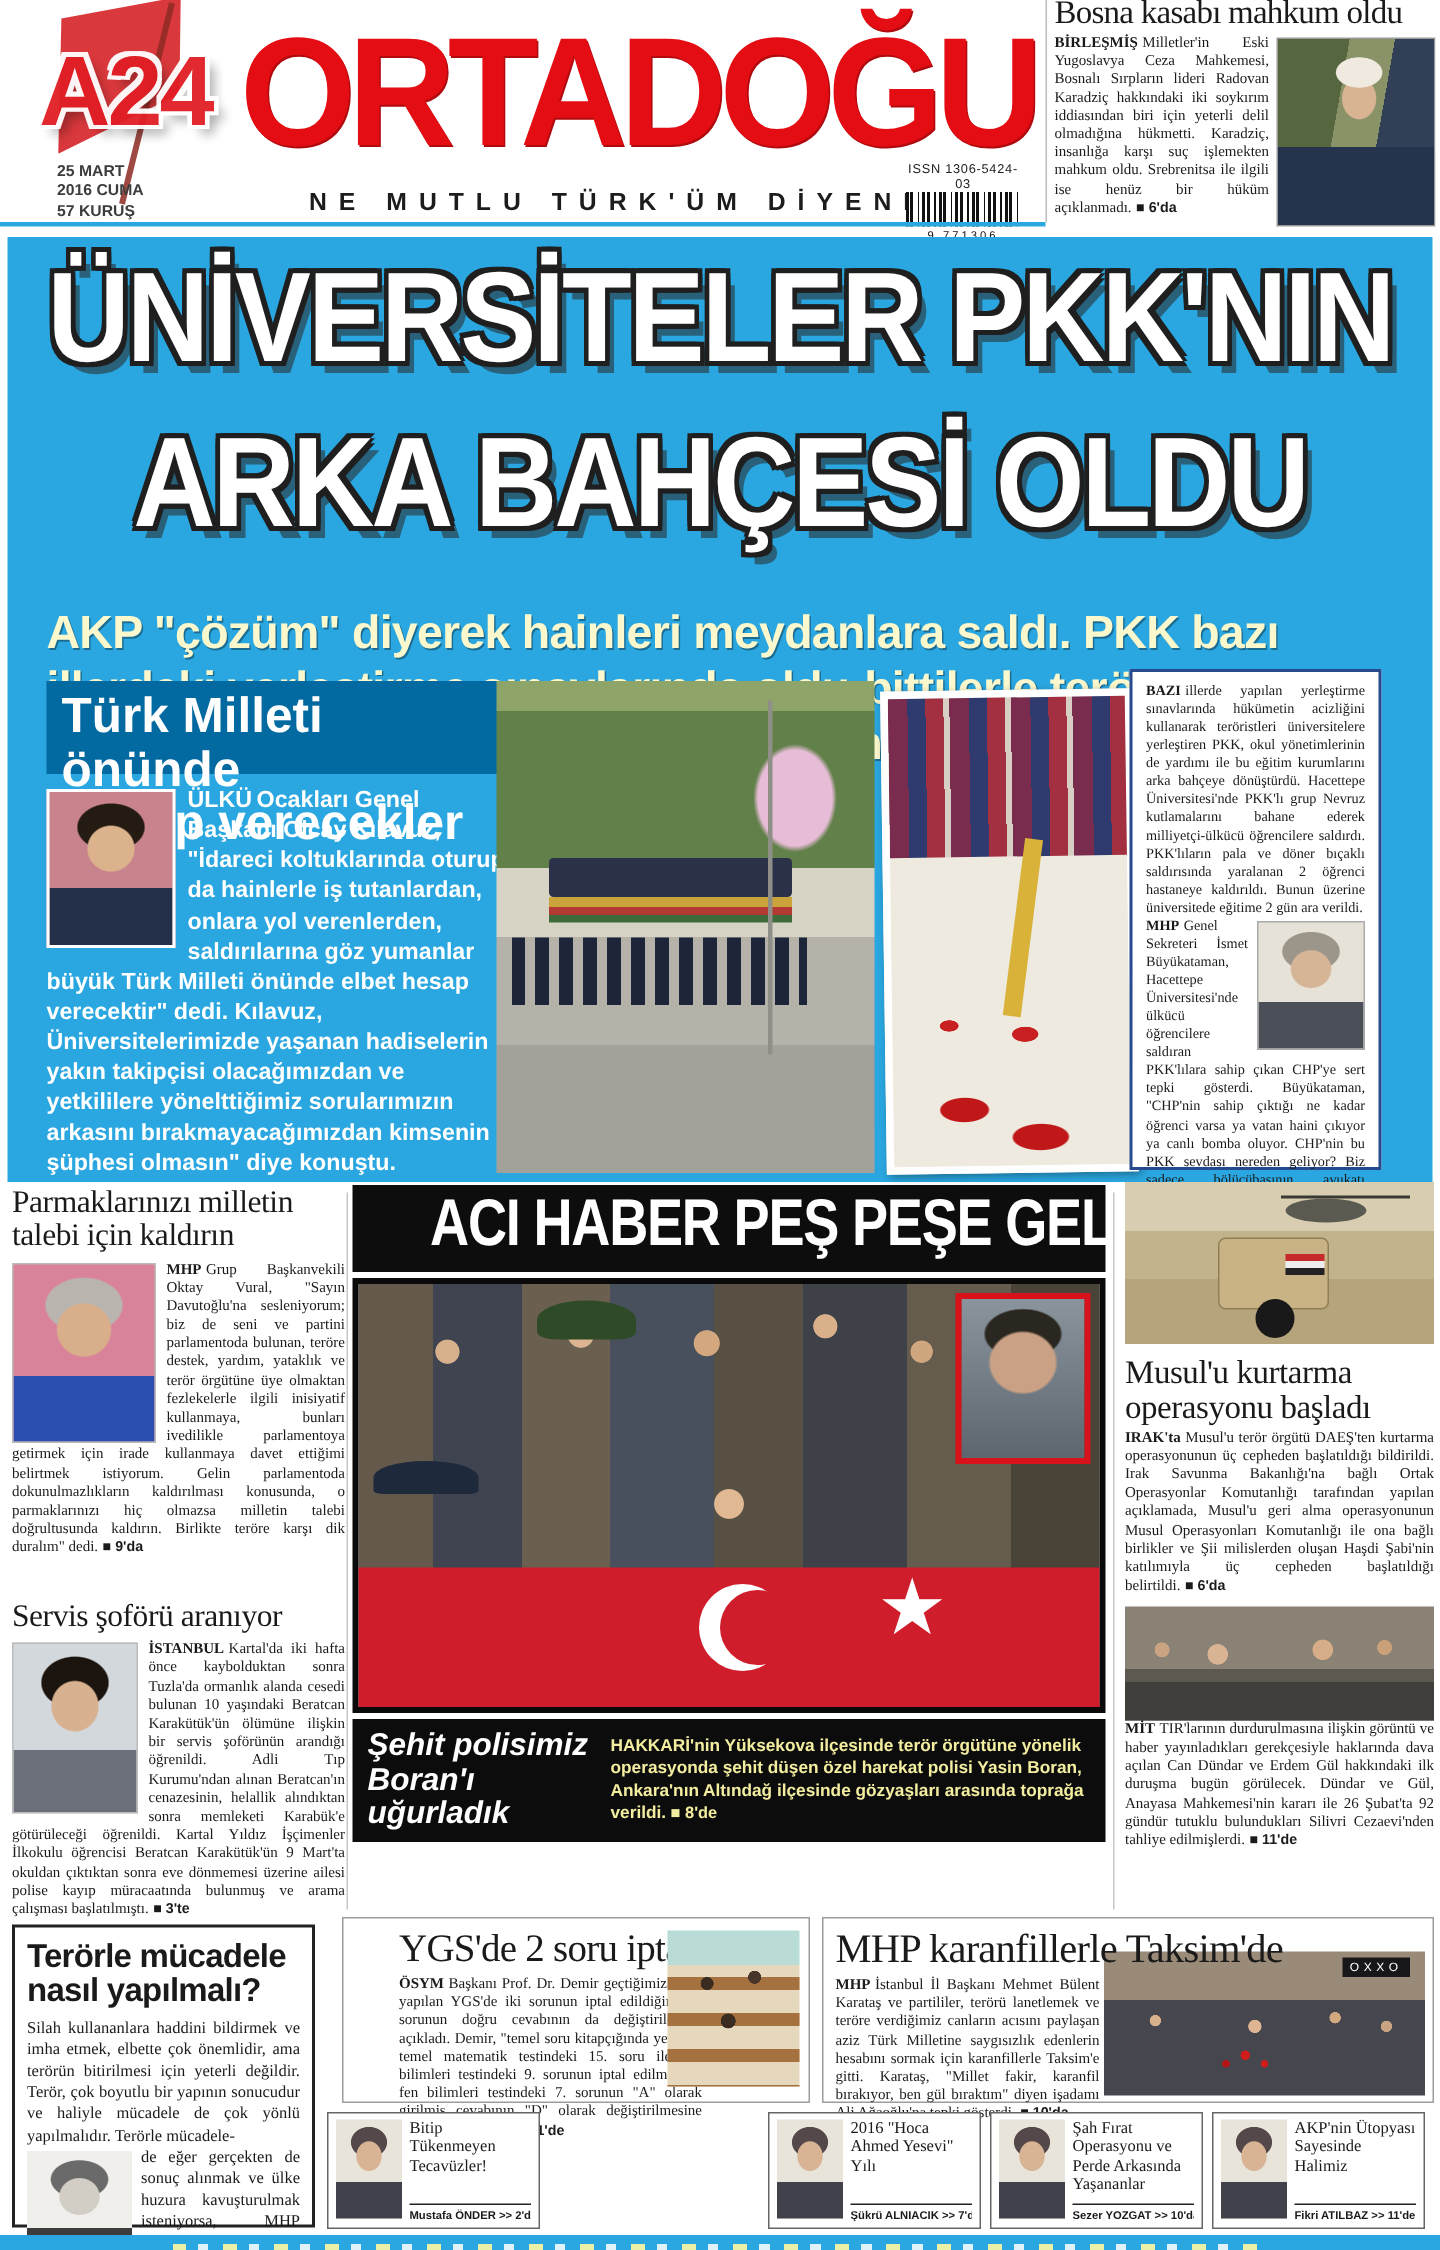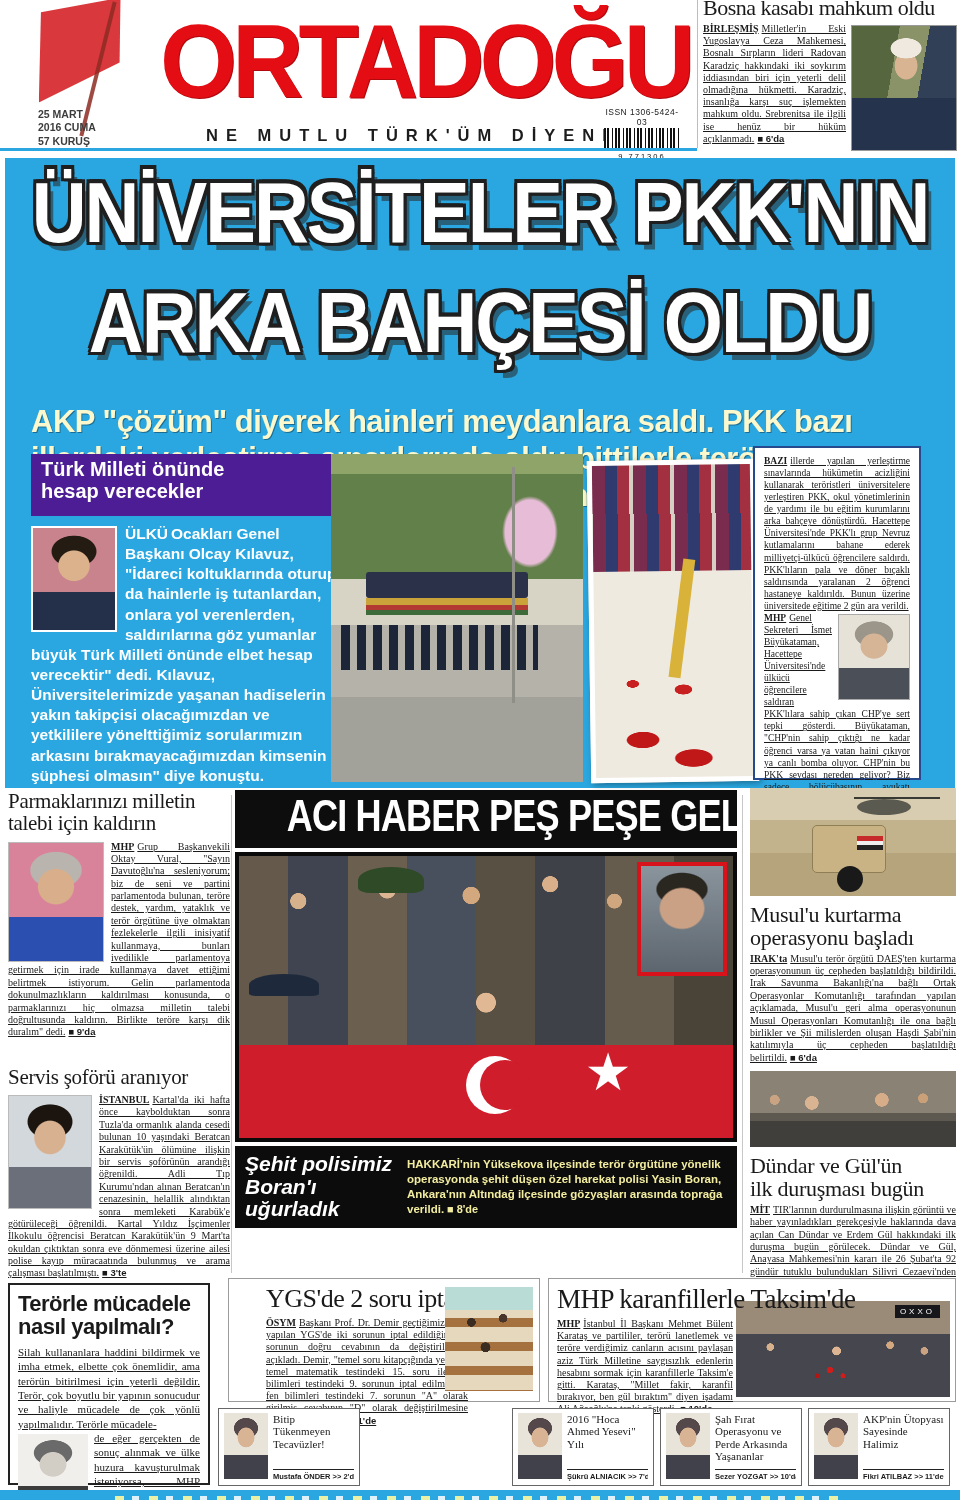--- a/index.html
+++ b/index.html
@@ -1,20 +1,20 @@
 <!DOCTYPE html>
 <html><head>
 <meta charset="utf-8">
 <style>
   html,body{margin:0;padding:0;background:#9a9a9a;}
   #page{position:relative;width:960px;height:1500px;margin:0 auto;background:#fff;overflow:hidden;
         font-family:"Liberation Serif",serif;color:#1a1a1a;}
   .abs{position:absolute;}
   .sans{font-family:"Liberation Sans",sans-serif;}
-  .j{text-align:justify;text-decoration:underline;}
+  .j{text-align:justify;}
   .lead{font-weight:bold;margin-right:3px;}
   .ref{font-family:"Liberation Sans",sans-serif;font-weight:bold;font-size:.95em;margin-left:3px;white-space:nowrap;}
 
   
   #flag24{left:34px;top:2px;width:96px;height:104px;background:#d6272b;
           clip-path:polygon(12% 6%,96% 0,88% 62%,0 92%);transform:rotate(-6deg);opacity:.92;}
   #flagpole{left:96px;top:0;width:4px;height:138px;background:#8d2a22;transform:rotate(14deg);opacity:.85;}
   #a24{left:26px;top:22px;font-size:66px;font-weight:bold;color:#e01e24;letter-spacing:-2px;
        text-shadow:-3px -3px 0 #fff,3px -3px 0 #fff,-3px 3px 0 #fff,3px 3px 0 #fff,6px 6px 8px rgba(0,0,0,.35);
        opacity:.95;}
@@ -42,22 +42,22 @@
 
   
   #blueband{left:5px;top:158px;width:950px;height:630px;background:#2aa7e0;}
   .hl{width:100%;text-align:center;font-family:"Liberation Sans",sans-serif;font-weight:bold;
       font-size:76px;line-height:1;letter-spacing:-2px;color:#fff;white-space:nowrap;
       transform:scaleY(1.12);transform-origin:top center;
       text-shadow:-3px -3px 0 #1f1f1f,3px -3px 0 #1f1f1f,-3px 3px 0 #1f1f1f,3px 3px 0 #1f1f1f,0 -3px 0 #1f1f1f,0 3px 0 #1f1f1f,-3px 0 0 #1f1f1f,3px 0 0 #1f1f1f,6px 7px 0 rgba(40,40,40,.55);}
   #hl1{left:0;top:12px;} #hl2{left:0;top:122px;}
   #subhead{left:26px;top:245px;width:900px;font-size:31px;line-height:1.2;font-weight:bold;
            color:#fbf8cd;letter-spacing:-.5px;text-shadow:1px 1px 0 rgba(0,0,0,.35);}
-  #redbox{left:26px;top:296px;width:288px;height:52px;background:#4c1d95;color:#fff;
-          font-weight:bold;font-size:20px;line-height:1.08;padding:5px 10px;}
+  #redbox{left:26px;top:296px;width:288px;height:52px;background:#0369a1;color:#fff;
+          font-weight:bold;font-size:33px;line-height:1.08;padding:5px 10px;}
   #bluestory{left:26px;top:366px;width:306px;font-weight:bold;font-size:15.5px;line-height:1.3;color:#fff;}
   .mug{background-color:var(--bg);background-image:
       radial-gradient(ellipse 32% 25% at 50% 37%,var(--skin) 58%,transparent 62%),
       radial-gradient(ellipse 46% 26% at 50% 23%,var(--hair) 58%,transparent 61%),
       linear-gradient(0deg,var(--suit) 0 37%,transparent 37%);}
   #ph-kilavuz{float:left;width:82px;height:102px;margin:2px 8px 2px 0;border:2px solid #fff;
       --bg:#c9838d;--skin:#dcb28d;--hair:#241b12;--suit:#24304a;}
   #ph-campus{left:326px;top:296px;width:252px;height:328px;
       background:linear-gradient(180deg,#8fa468 0 6%,#62804a 6% 38%,#d7d4c6 38% 52%,#b4b2a9 52% 74%,#a3a29a 74%);}
   .campus-blossom{position:absolute;right:8px;top:18px;width:90px;height:120px;
@@ -196,20 +196,21 @@
       background:repeating-linear-gradient(90deg,rgba(255,248,160,.9) 0 9px,transparent 9px 17px,rgba(255,255,255,.85) 17px 24px,transparent 24px 34px);}
 </style>
 </head>
 <body>
 
 <div id="page">
 
   <div class="abs" id="flag24"></div>
   <div class="abs" id="flagpole"></div>
   <div class="abs sans" id="brand">ORTADOĞU</div>
+  <div class="abs sans" id="a24">A24</div>
   <div class="abs sans" id="dateblock">
     <div>25 MART</div>
     <div>2016 CUMA</div>
     <div>57 KURUŞ</div>
   </div>
   <div class="abs sans" id="slogan">NE MUTLU TÜRK'ÜM DİYENE</div>
   <div class="abs sans" id="issnblock">
     <div id="issntext">ISSN 1306-5424-03</div>
     <div id="barcode"></div>
     <div id="barcodedigits">9 771306 542402</div>
@@ -293,21 +294,20 @@
     <div id="ph-military">
       <div class="mil-rotor"></div>
       <div class="mil-heli"></div>
       <div class="mil-truck"></div>
       <div class="mil-flag"></div>
       <div class="mil-wheel"></div>
     </div>
     <h2 class="serifhead"><span>Musul'u kurtarma</span><br><span>operasyonu başladı</span></h2>
     <p class="body j" style="margin:0"><b class="lead">IRAK'ta</b><span>Musul'u terör örgütü DAEŞ'ten kurtarma operasyonunun üç cepheden başlatıldığı bildirildi. Irak Savunma Bakanlığı'na bağlı Ortak Operasyonlar Komutanlığı tarafından yapılan açıklamada, Musul'u geri alma operasyonunun Musul Operasyonları Komutanlığı ile ona bağlı birlikler ve Şii milislerden oluşan Haşdi Şabi'nin katılımıyla üç cepheden başlatıldığı belirtildi.</span><b class="ref">■ 6'da</b></p>
     <div id="ph-dundar"></div>
-    <h2 class="serifhead"><span>Dündar ve Gül'ün</span><br><span>ilk duruşması bugün</span></h2>
     <p class="body j" style="margin:0"><b class="lead">MİT</b><span>TIR'larının durdurulmasına ilişkin görüntü ve haber yayınladıkları gerekçesiyle haklarında dava açılan Can Dündar ve Erdem Gül hakkındaki ilk duruşma bugün görülecek. Dündar ve Gül, Anayasa Mahkemesi'nin kararı ile 26 Şubat'ta 92 gündür tutuklu bulundukları Silivri Cezaevi'nden tahliye edilmişlerdi.</span><b class="ref">■ 11'de</b></p>
   </div>
 
   <div class="abs" id="terorle">
     <h2><span>Terörle mücadele</span><br><span>nasıl yapılmalı?</span></h2>
     <p class="body j" style="margin:0">Silah kullananlara haddini bildirmek ve imha etmek, elbette çok önemlidir, ama terörün bitirilmesi için yeterli değildir. Terör, çok boyutlu bir yapının sonucudur ve haliyle mücadele de çok yönlü yapılmalıdır. Terörle mücadele-</p>
     <div>
       <div class="mug" id="ph-karatas"></div>
       <p class="body j" style="margin:0">de eğer gerçekten de sonuç alınmak ve ülke huzura kavuşturulmak isteniyorsa, MHP liderinin tespitlerinin dikkate alınması şarttır.</p>
     </div>

